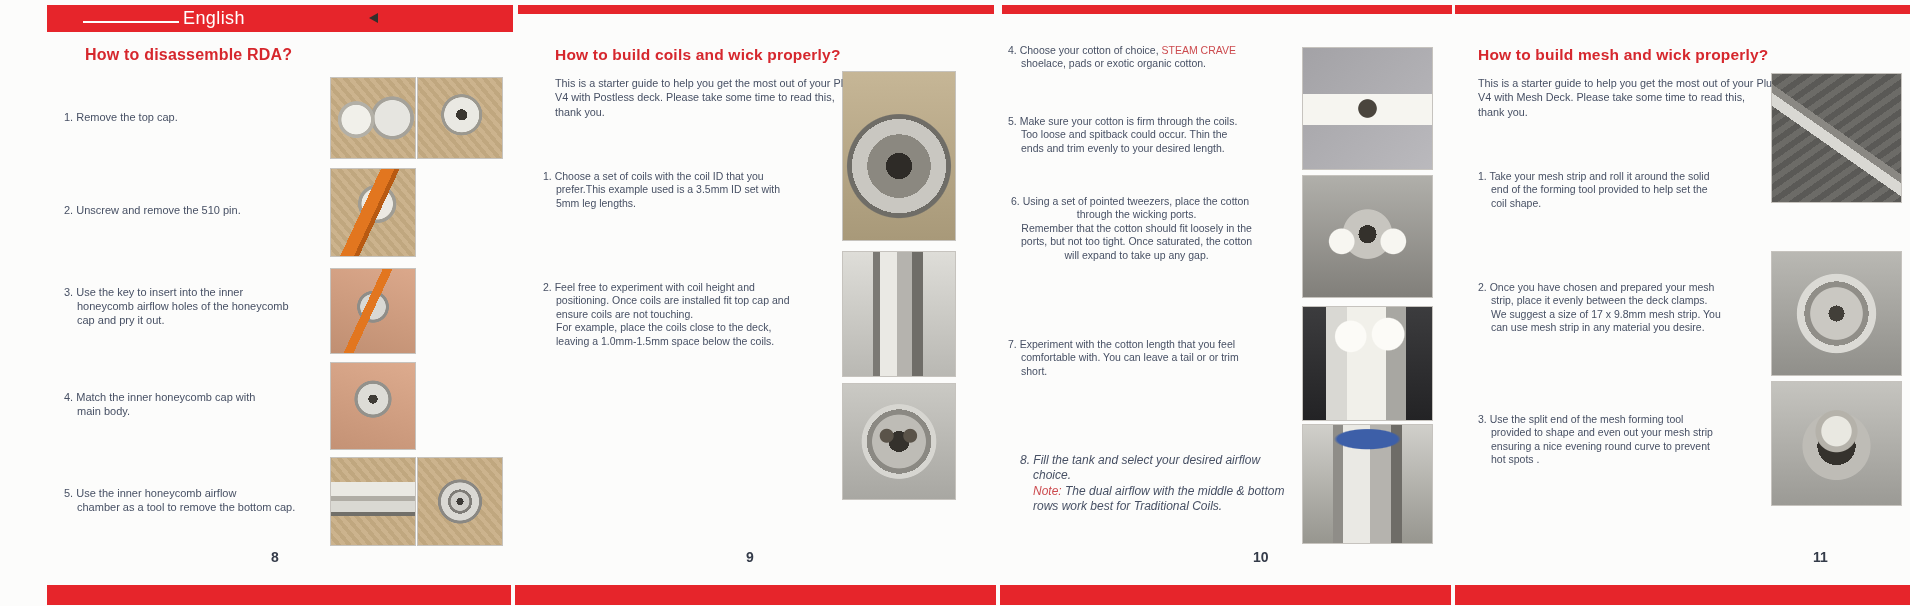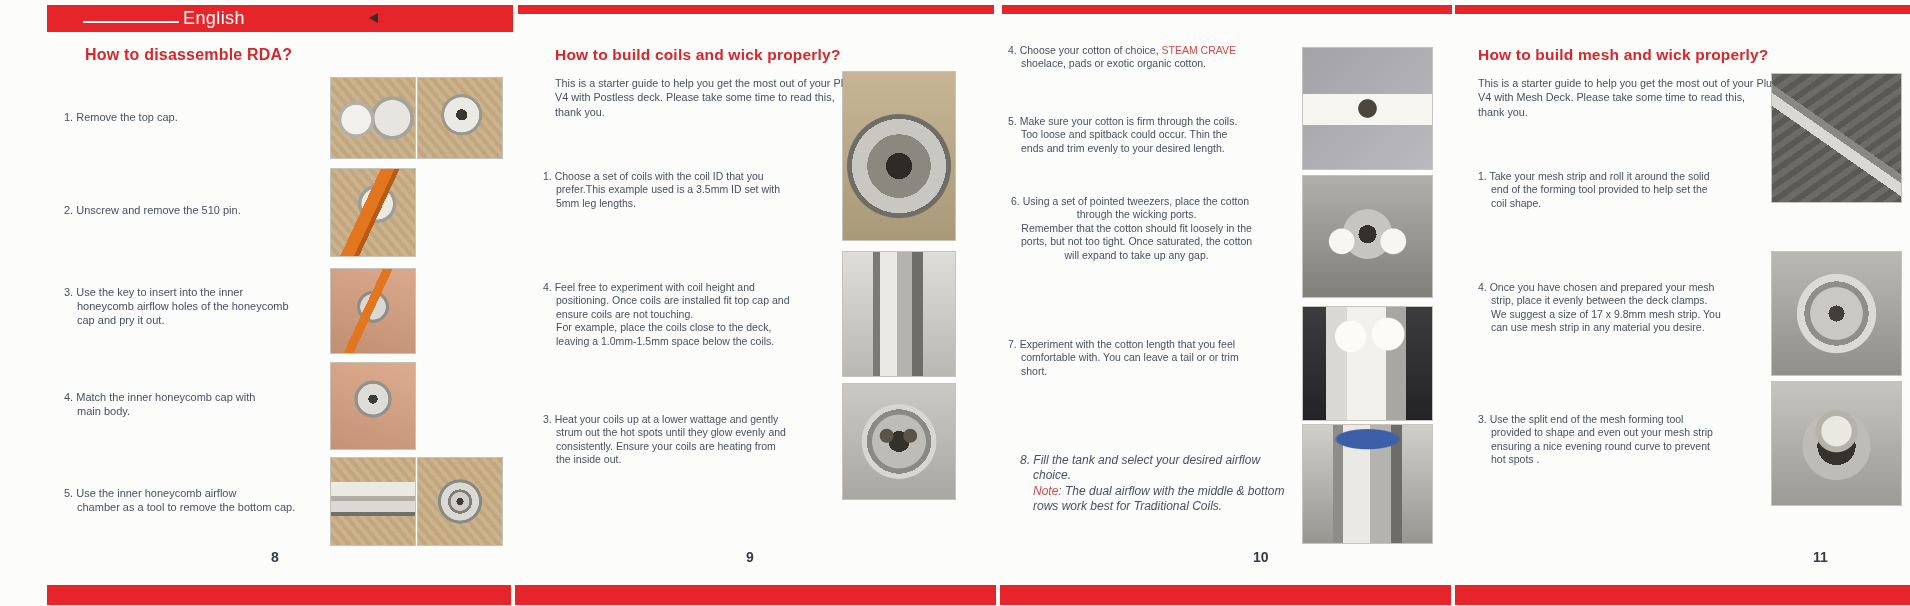--- a/index.html
+++ b/index.html
@@ -82,29 +82,25 @@
     </section>
     <section class="panel" style="left: 518px; width: 476px;">
       <div class="strip"></div>
       <h2 class="heading" style="left: 37px; top: 46px; font-size: 15.5px;">How to build coils and wick properly?</h2>
       <p class="intro" style="left: 37px; top: 76px;">This is a starter guide to help you get the most out of your Plus
 V4 with Postless deck. Please take some time to read this,
 thank you.</p>
       <div class="step" style="left: 25px; top: 170px; font-size: 10.5px;"><span>1. Choose a set of coils with the coil ID that you
 prefer.This example used is a 3.5mm ID set with
 5mm leg lengths.</span></div>
-      <div class="step" style="left: 25px; top: 281px; font-size: 10.5px;"><span>4. Feel free to experiment with coil height and
+      <div class="step" style="left: 25px; top: 281px; font-size: 10.5px;"><span>2. Feel free to experiment with coil height and
 positioning. Once coils are installed fit top cap and
 ensure coils are not touching.
 For example, place the coils close to the deck,
 leaving a 1.0mm-1.5mm space below the coils.</span></div>
-      <div class="step" style="left: 25px; top: 413px; font-size: 10.5px;"><span>3. Heat your coils up at a lower wattage and gently
-strum out the hot spots until they glow evenly and
-consistently. Ensure your coils are heating from
-the inside out.</span></div>
       <div class="photo v-deck-macro" title="postless deck with coils installed" style="left: 325px; top: 72px; width: 112px; height: 168px;"></div>
       <div class="photo v-chimney" title="atomizer chimney side view" style="left: 325px; top: 252px; width: 112px; height: 124px;"></div>
       <div class="photo v-deck-coils" title="deck top view with glowing coils" style="left: 325px; top: 384px; width: 112px; height: 115px;"></div>
       <div class="pagenum" style="left: 228px; top: 549px;">9</div>
     </section>
     <section class="panel" style="left: 1002px; width: 450px;">
       <div class="strip"></div>
       <div class="step" style="left: 6px; top: 44px; font-size: 10.5px;"><span>4. Choose your cotton of choice, </span><span class="red">STEAM CRAVE</span><span>
 shoelace, pads or exotic organic cotton.</span></div>
       <div class="step" style="left: 6px; top: 115px; font-size: 10.5px;"><span>5. Make sure your cotton is firm through the coils.
@@ -130,21 +126,21 @@
     </section>
     <section class="panel" style="left: 1455px; width: 455px;">
       <div class="strip"></div>
       <h2 class="heading" style="left: 23px; top: 46px; font-size: 15.5px;">How to build mesh and wick properly?</h2>
       <p class="intro" style="left: 23px; top: 76px;">This is a starter guide to help you get the most out of your Plus
 V4 with Mesh Deck. Please take some time to read this,
 thank you.</p>
       <div class="step" style="left: 23px; top: 170px; font-size: 10.5px;"><span>1. Take your mesh strip and roll it around the solid
 end of the forming tool provided to help set the
 coil shape.</span></div>
-      <div class="step" style="left: 23px; top: 281px; font-size: 10.5px;"><span>4. Once you have chosen and prepared your mesh
+      <div class="step" style="left: 23px; top: 281px; font-size: 10.5px;"><span>2. Once you have chosen and prepared your mesh
 strip, place it evenly between the deck clamps.
 We suggest a size of 17 x 9.8mm mesh strip. You
 can use mesh strip in any material you desire.</span></div>
       <div class="step" style="left: 23px; top: 413px; font-size: 10.5px;"><span>3. Use the split end of the mesh forming tool
 provided to shape and even out your mesh strip
 ensuring a nice evening round curve to prevent
 hot spots .</span></div>
       <div class="photo v-mesh-tool" title="mesh strip rolled on forming tool" style="left: 317px; top: 74px; width: 129px; height: 128px;"></div>
       <div class="photo v-deck-clamps" title="mesh deck clamps top view" style="left: 317px; top: 252px; width: 129px; height: 123px;"></div>
       <div class="photo v-mesh-dome" title="mesh strip shaped into round curve on deck" style="left: 317px; top: 382px; width: 129px; height: 123px;"></div>

